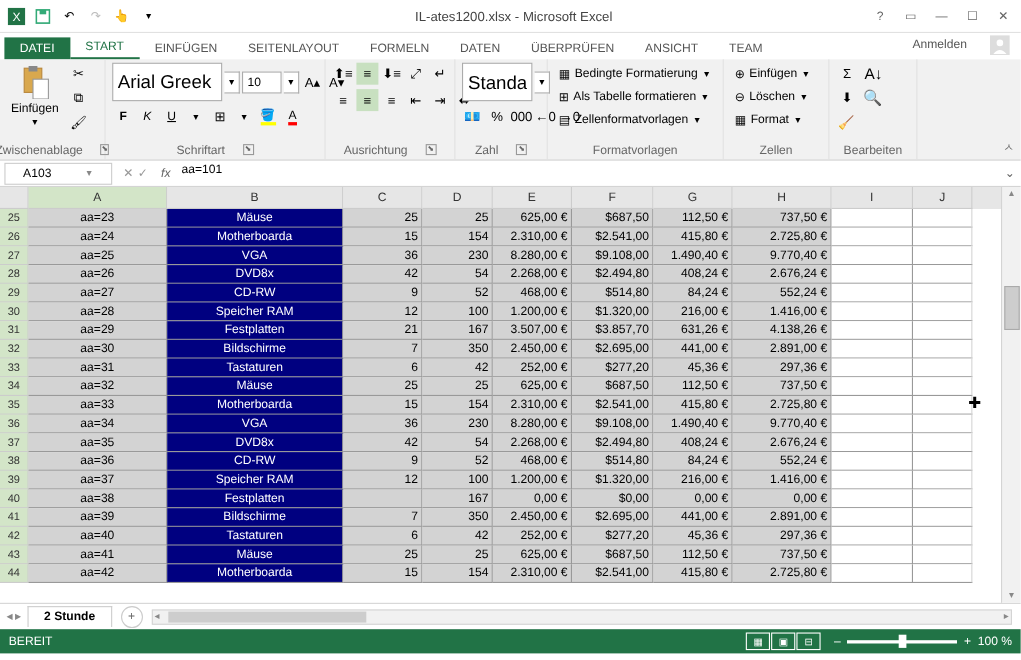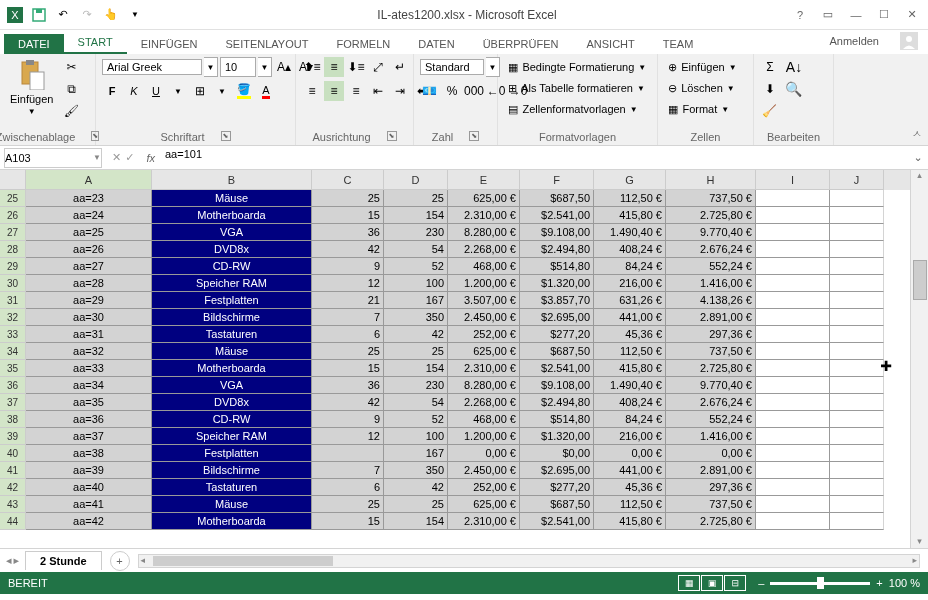--- a/index.html
+++ b/index.html
@@ -18,27 +18,27 @@
 .ribbon{height:92px;background:#f1f1f1;border-bottom:1px solid #d4d4d4;display:flex;position:relative}
 .rgroup{border-right:1px solid #e1e1e1;padding:3px 6px 2px;display:flex;flex-direction:column}
 .rgroup-content{flex:1;display:flex;gap:4px;align-items:flex-start}
 .rgroup-label{text-align:center;color:#666;font-size:10px;padding-top:1px;display:flex;justify-content:center;gap:16px}
 .rgroup-label .dlg{width:10px;height:10px;border:1px solid #999;font-size:7px;line-height:8px}
 .big-btn{display:flex;flex-direction:column;align-items:center;gap:2px;padding:2px 4px;cursor:pointer}
 .big-icon{width:32px;height:32px;display:flex;align-items:center;justify-content:center;font-size:22px}
 .vcol{display:flex;flex-direction:column;gap:2px}
 .hrow{display:flex;gap:2px;align-items:center}
 .sm-btn{width:20px;height:20px;display:flex;align-items:center;justify-content:center;cursor:pointer;font-size:12px}
-.font-sel{height:16px;border:1px solid #ababab;background:#fff;padding:0 4px;font-size:11px;width:100px}
+.font-sel{height:35px;border:1px solid #ababab;background:#fff;padding:0 4px;font-size:17px;width:100px}
 .size-sel{height:20px;border:1px solid #ababab;background:#fff;padding:0 4px;width:36px}
 .combo-arrow{width:14px;height:20px;border:1px solid #ababab;border-left:none;background:#fff;display:flex;align-items:center;justify-content:center;font-size:8px}
 .menu-item{height:20px;display:flex;align-items:center;gap:4px;padding:0 4px;cursor:pointer;white-space:nowrap}
 .collapse-btn{position:absolute;right:6px;bottom:4px;font-size:10px;color:#666;cursor:pointer}
 .namebox-row{height:24px;background:#fff;border-bottom:1px solid #d4d4d4;display:flex;align-items:center}
-.namebox{width:98px;height:20px;border:1px solid #ccc;margin:16px 4px;padding:0 0;display:flex;align-items:center;justify-content:space-between;font-size:11px}
+.namebox{width:98px;height:20px;border:1px solid #ccc;margin:16px 4px;padding:0 16px;display:flex;align-items:center;justify-content:space-between;font-size:11px}
 .fx-btns{display:flex;gap:4px;padding:0 6px;color:#999}
 .fx-label{font-style:italic;color:#666;padding:0 6px}
 .formula-bar{flex:1;height:20px;padding:0 4px;font-size:11px}
 .expand-fb{width:20px;text-align:center;cursor:pointer;color:#666}
 .grid-area{position:relative;height:378px;display:flex}
 .row-hdrs{width:26px;background:#e6e6e6}
 .col-hdrs{height:20px;display:flex;background:#e6e6e6}
 .corner{width:26px;height:20px;background:#e6e6e6;border-right:1px solid #ccc;border-bottom:1px solid #ccc}
 .ch{height:20px;border-right:1px solid #ccc;border-bottom:1px solid #ccc;display:flex;align-items:center;justify-content:center;color:#333;background:#e6e6e6}
 .ch.sel{background:#d3e5c8}

